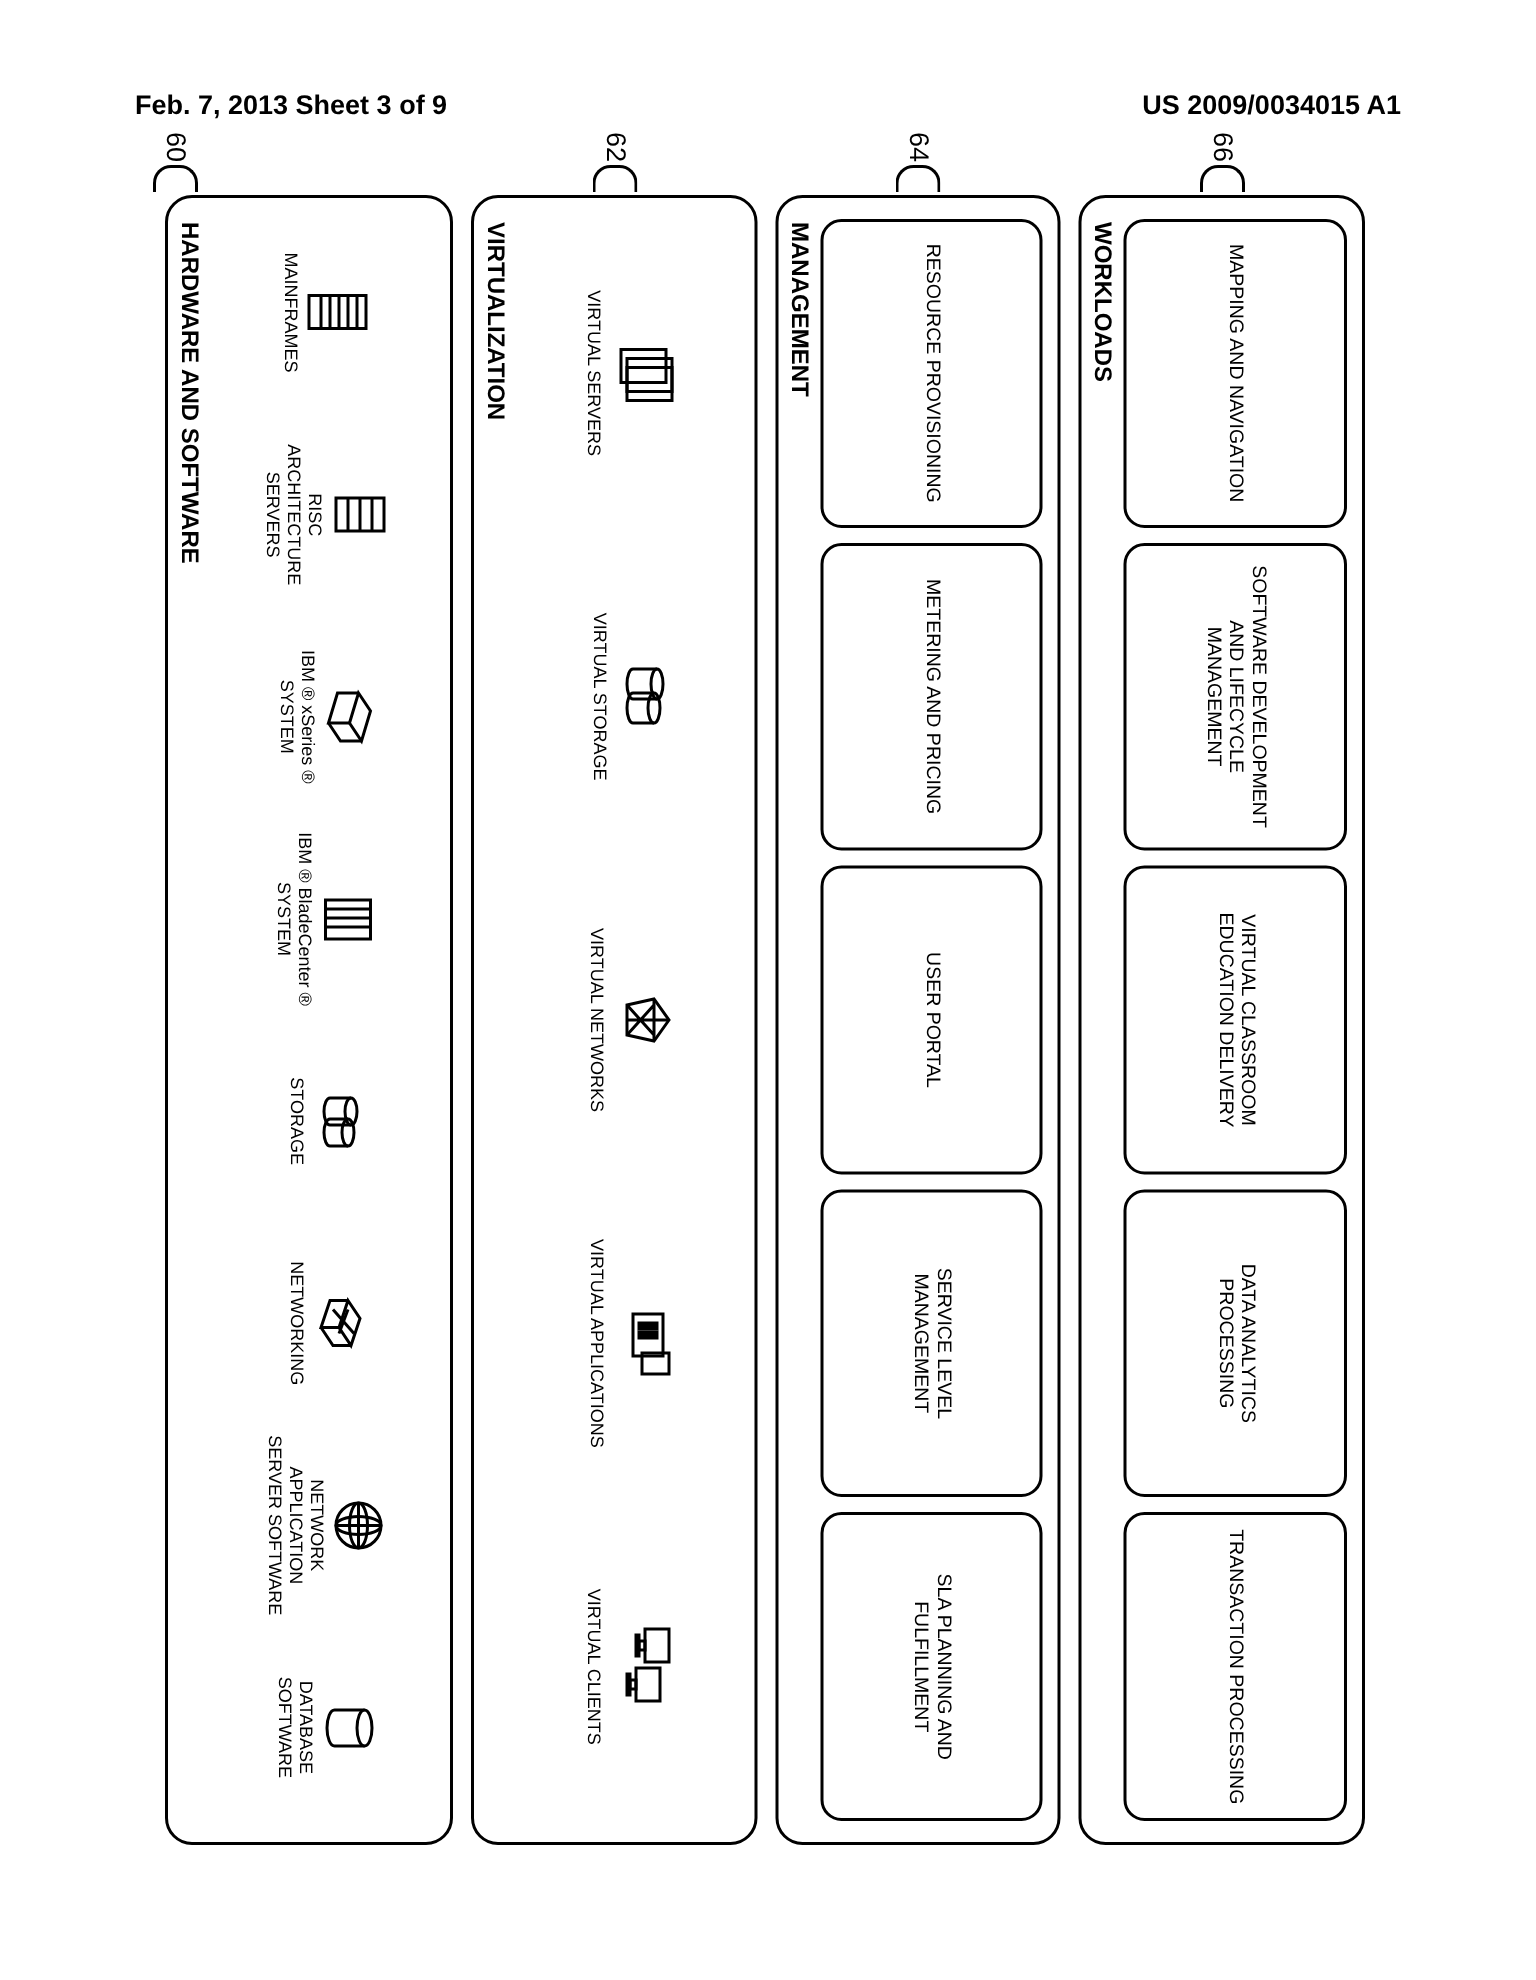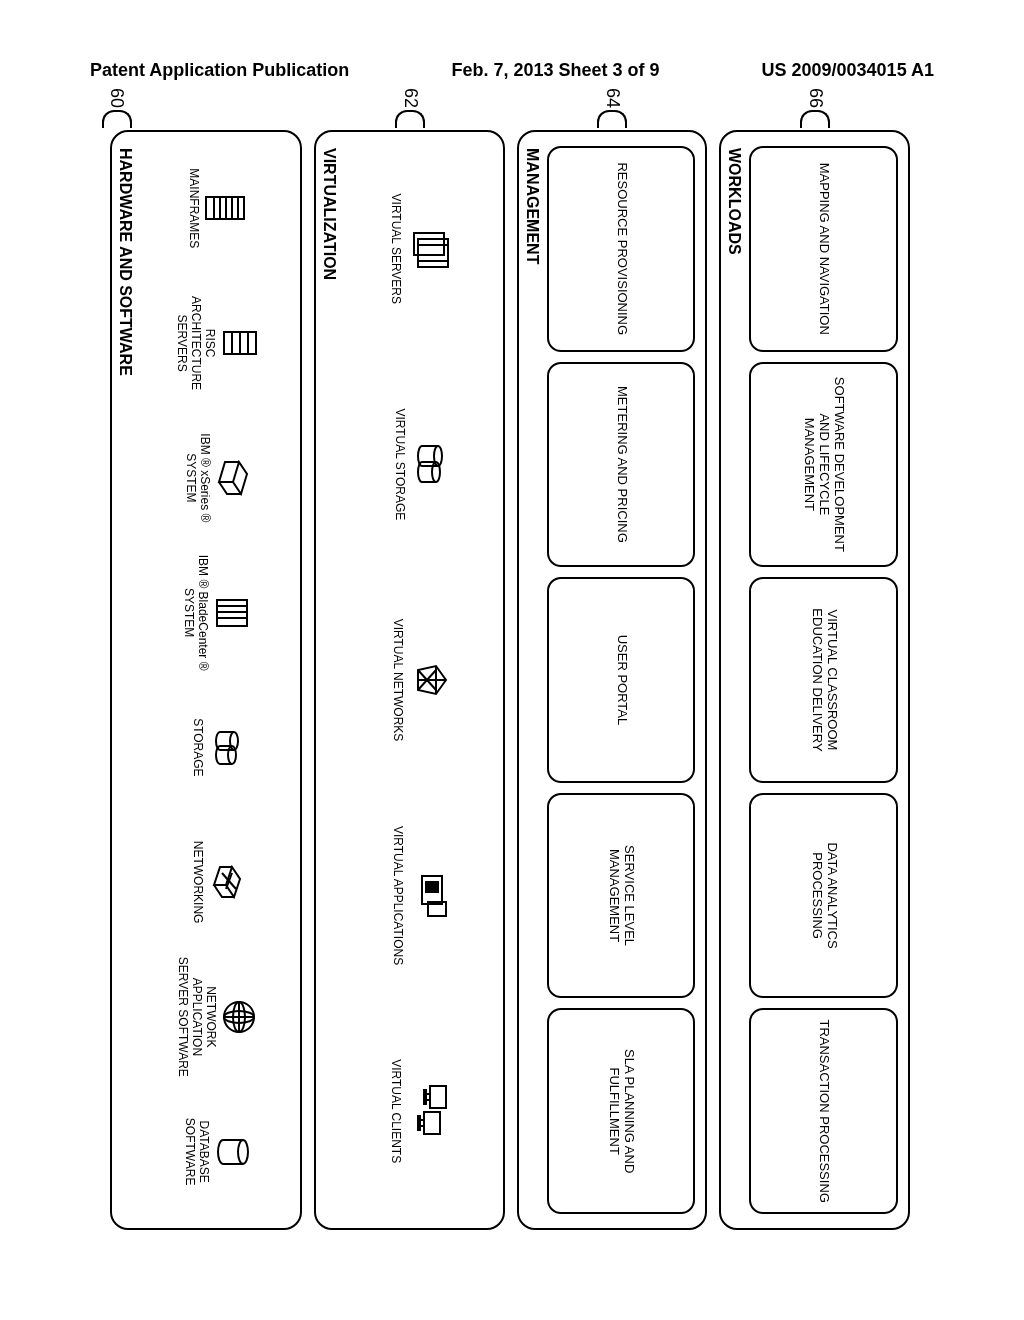--- a/index.html
+++ b/index.html
@@ -112,21 +112,20 @@
     gap: 3px;
     align-items: flex-end;
   }
   
   .svg-icon { display:block; }
 </style>
 </head>
 <body>
 
 <div class="header">
-  <span>Patent Application Publication</span>
   <span>Feb. 7, 2013  Sheet 3 of 9</span>
   <span>US 2009/0034015 A1</span>
 </div>
 
 <div class="diagram-area">
   <div class="layers-container">
 
     <div class="layer">
       <span class="ref-arc" style="top:calc(50% - 15px)"></span>
       <span class="ref">66</span>

